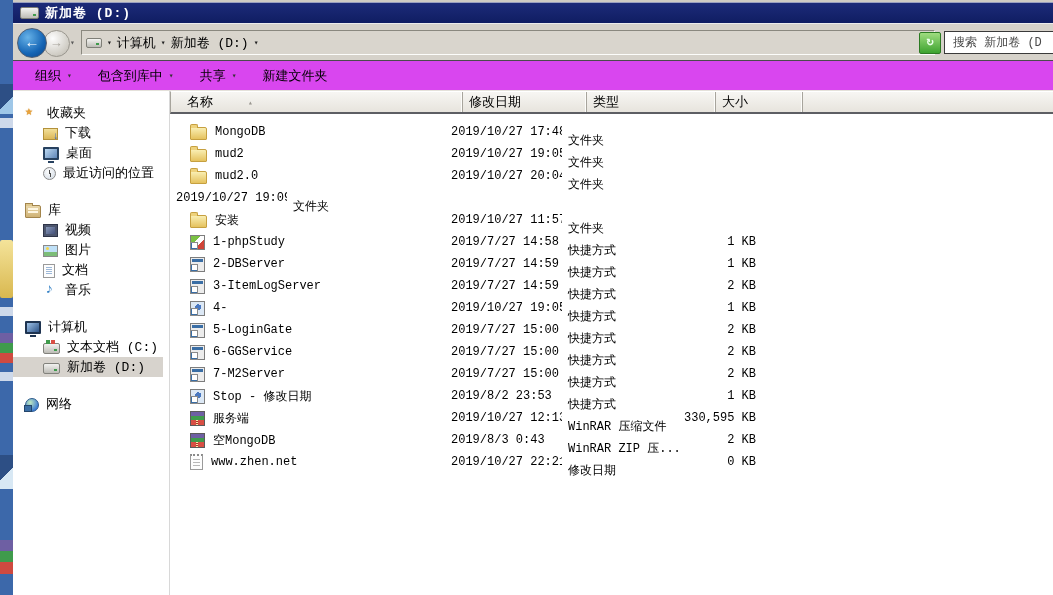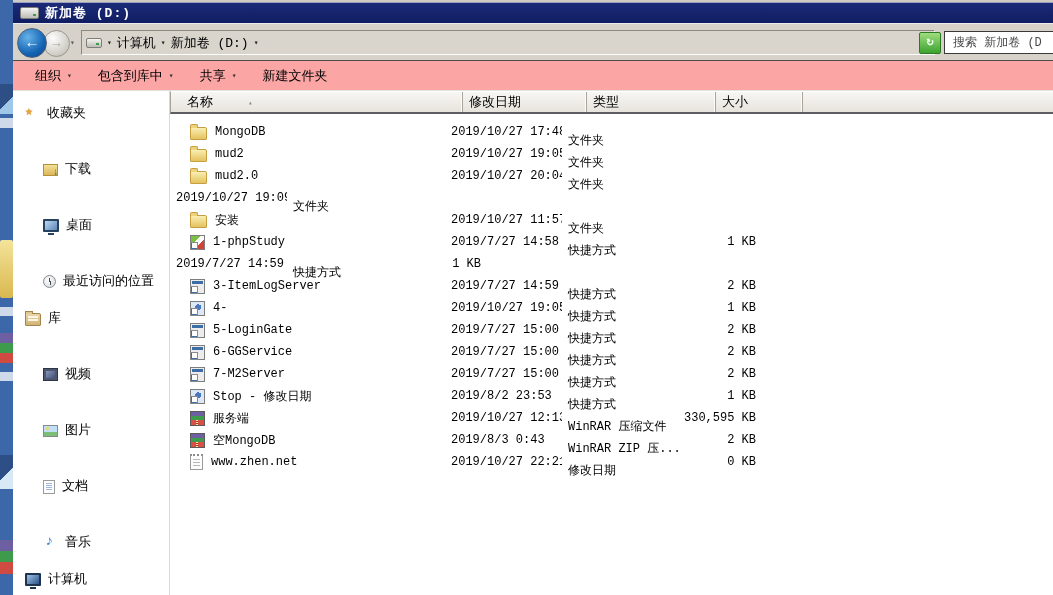--- a/index.html
+++ b/index.html
@@ -41,32 +41,32 @@
   .fwd-btn{left:30px;width:25px;height:25px;top:6px;background:radial-gradient(circle at 35% 30%,#fdfdfd,#cfccc4 70%,#b3b0a8);border:1px solid #9a978f;color:#a9a69e;font-size:13px;z-index:1;}
   .nav-drop{position:absolute;left:57px;top:14px;color:#5a5a5a;font-size:8px;}
   .address-field{position:absolute;left:68px;top:6px;width:844px;height:23px;background:#d9d5cd;border:1px solid;border-color:#8a887f #fdfdfb #fdfdfb #8a887f;display:flex;align-items:center;padding:0 4px;}
   .crumb-sep{font-size:8px;color:#222;margin:0 5px;}
   .crumb{font-size:13px;cursor:default;}
   .addr-history{margin-left:auto;font-size:9px;color:#222;padding-right:2px;}
   .refresh-btn{position:absolute;left:906px;top:8px;width:20px;height:20px;background:linear-gradient(180deg,#9fdc7f,#3da32f);border:1px solid #2c7a22;border-radius:2px;color:#eaffea;font-size:12px;line-height:18px;text-align:center;font-weight:bold;}
   .search-box{position:absolute;left:931px;top:7px;width:130px;height:21px;background:#fff;border:1px solid #3a3a3a;display:flex;align-items:center;padding-left:8px;color:#4a4a4a;font-size:12px;white-space:nowrap;overflow:hidden;}
 
   
-  .toolbar{height:29px;background:#fca5a5;display:flex;align-items:center;padding-left:22px;border-bottom:1px solid #e4e1da;}
+  .toolbar{height:29px;background:#d946ef;display:flex;align-items:center;padding-left:22px;border-bottom:1px solid #e4e1da;}
   .tool-item{display:flex;align-items:center;margin-right:26px;font-size:13px;cursor:default;}
   .tool-item .caret{font-size:8px;color:#333;margin-left:6px;}
 
   
   .main{position:absolute;top:89px;left:0;right:0;bottom:0;background:#fff;display:flex;}
   .sidebar{width:150px;background:#fff;padding-top:12px;flex-shrink:0;}
   .side-divider{width:6px;background:#fff;border-right:1px solid #d8d8d8;flex-shrink:0;}
 
   .side-item{display:flex;align-items:center;height:20px;font-size:13px;cursor:default;}
   .side-item.lv0{padding-left:12px;}
-  .side-item.lv1{padding-left:30px;margin-top:36px;}
+  .side-item.lv1{padding-left:30px;}
   .side-item.gap{margin-top:17px;}
   .side-item.selected{background:#d7d3cd;}
   .side-item .icon{margin-right:7px;}
   .side-label{white-space:nowrap;}
 
   
   .listarea{flex:1;display:flex;flex-direction:column;overflow:hidden;}
   .list-header{display:flex;height:20px;background:linear-gradient(180deg,#f7f6f3,#e7e4dd);border-top:1px solid #fff;border-left:1px solid #a7a49c;border-bottom:2px solid #5d5e63;flex-shrink:0;font-size:13px;}
   .hcell{display:flex;align-items:center;padding-left:6px;border-right:1px solid #a7a49c;box-shadow:inset -1px 0 0 #fdfdfb;white-space:nowrap;overflow:hidden;cursor:default;gap:25px;}
   .hcell.h-name{width:275px;padding-left:16px;}
@@ -320,20 +320,24 @@
             <div class="cell c-name">
               <span class="icon shortcut-php-icon"></span>
               <span>1-phpStudy</span>
             </div>
             <div class="cell c-date">2019/7/27 14:58</div>
             <div class="cell c-type">快捷方式</div>
             <div class="cell c-size">1 KB</div>
           </div>
 
           <div class="row">
+            <div class="cell c-name">
+              <span class="icon shortcut-app-icon"></span>
+              <span>2-DBServer</span>
+            </div>
             <div class="cell c-date">2019/7/27 14:59</div>
             <div class="cell c-type">快捷方式</div>
             <div class="cell c-size">1 KB</div>
           </div>
 
           <div class="row">
             <div class="cell c-name">
               <span class="icon shortcut-app-icon"></span>
               <span>3-ItemLogServer</span>
             </div>

